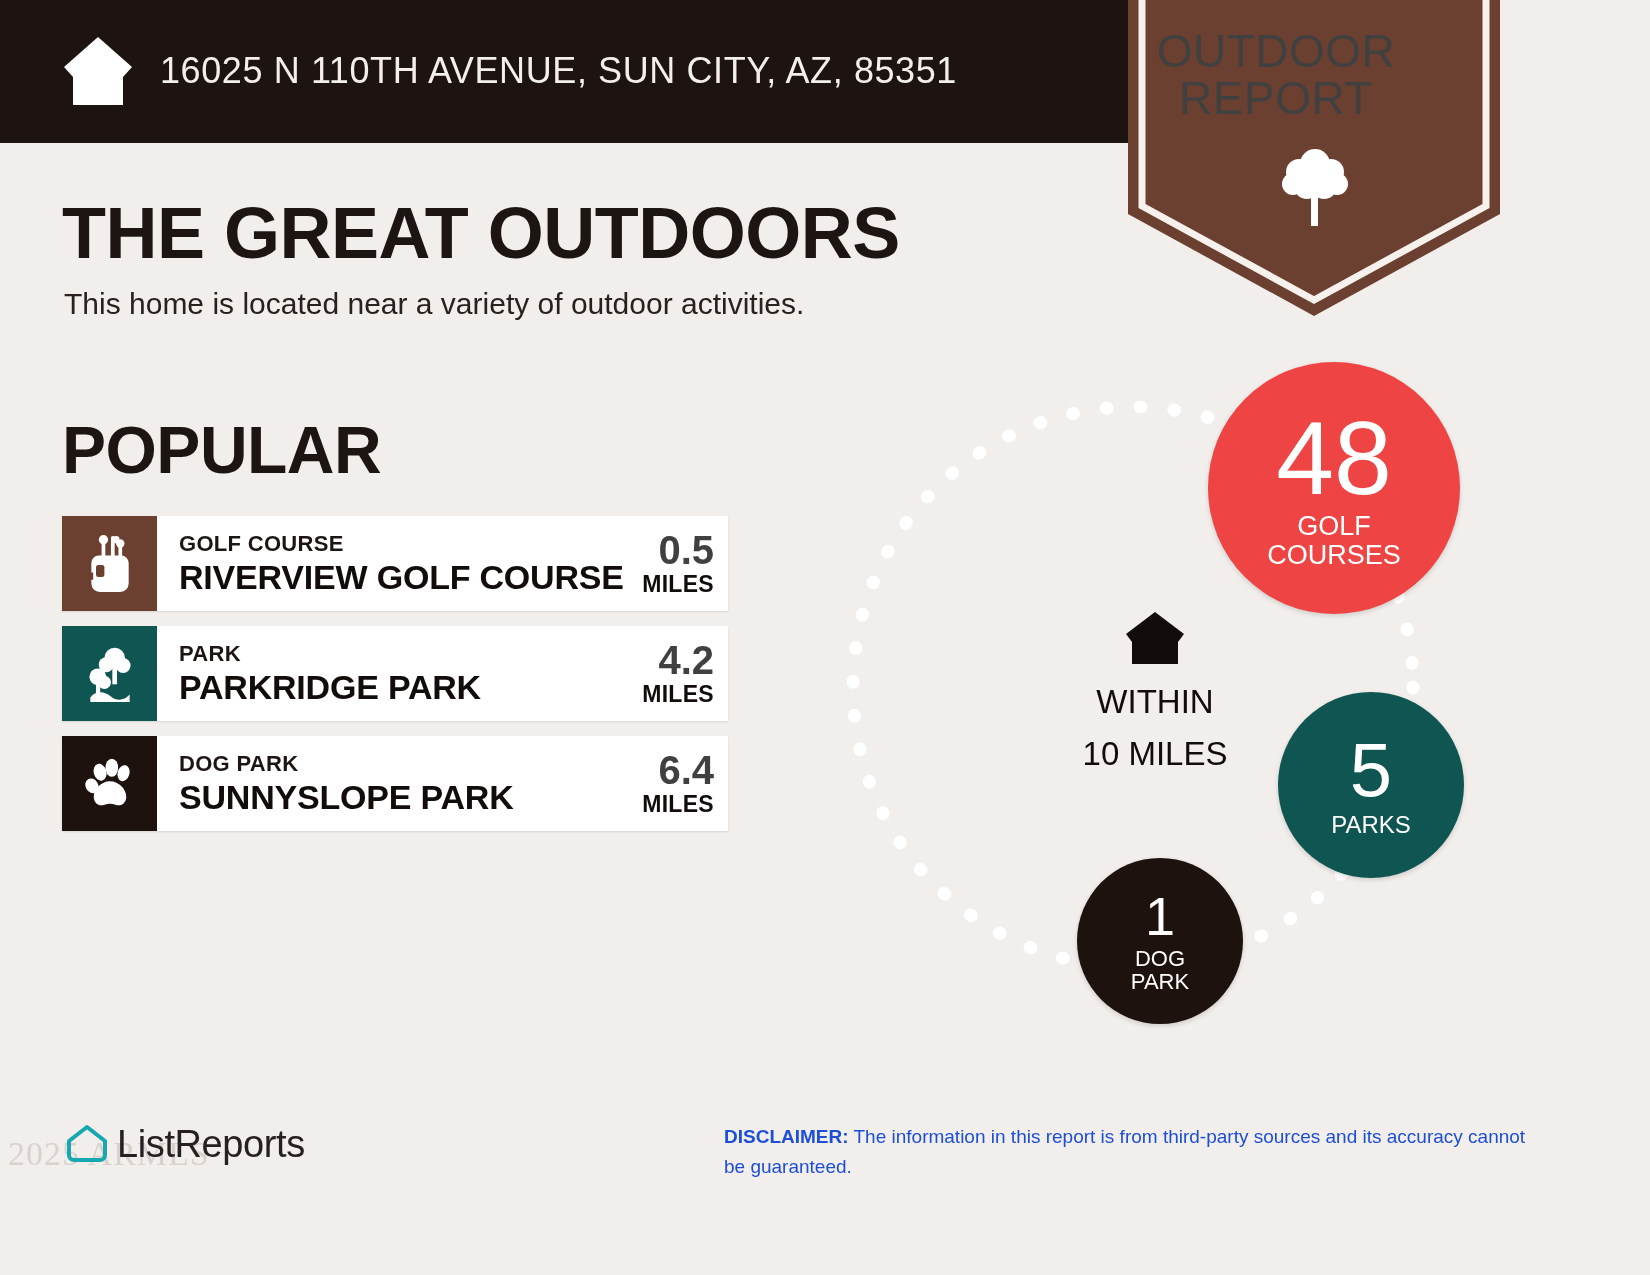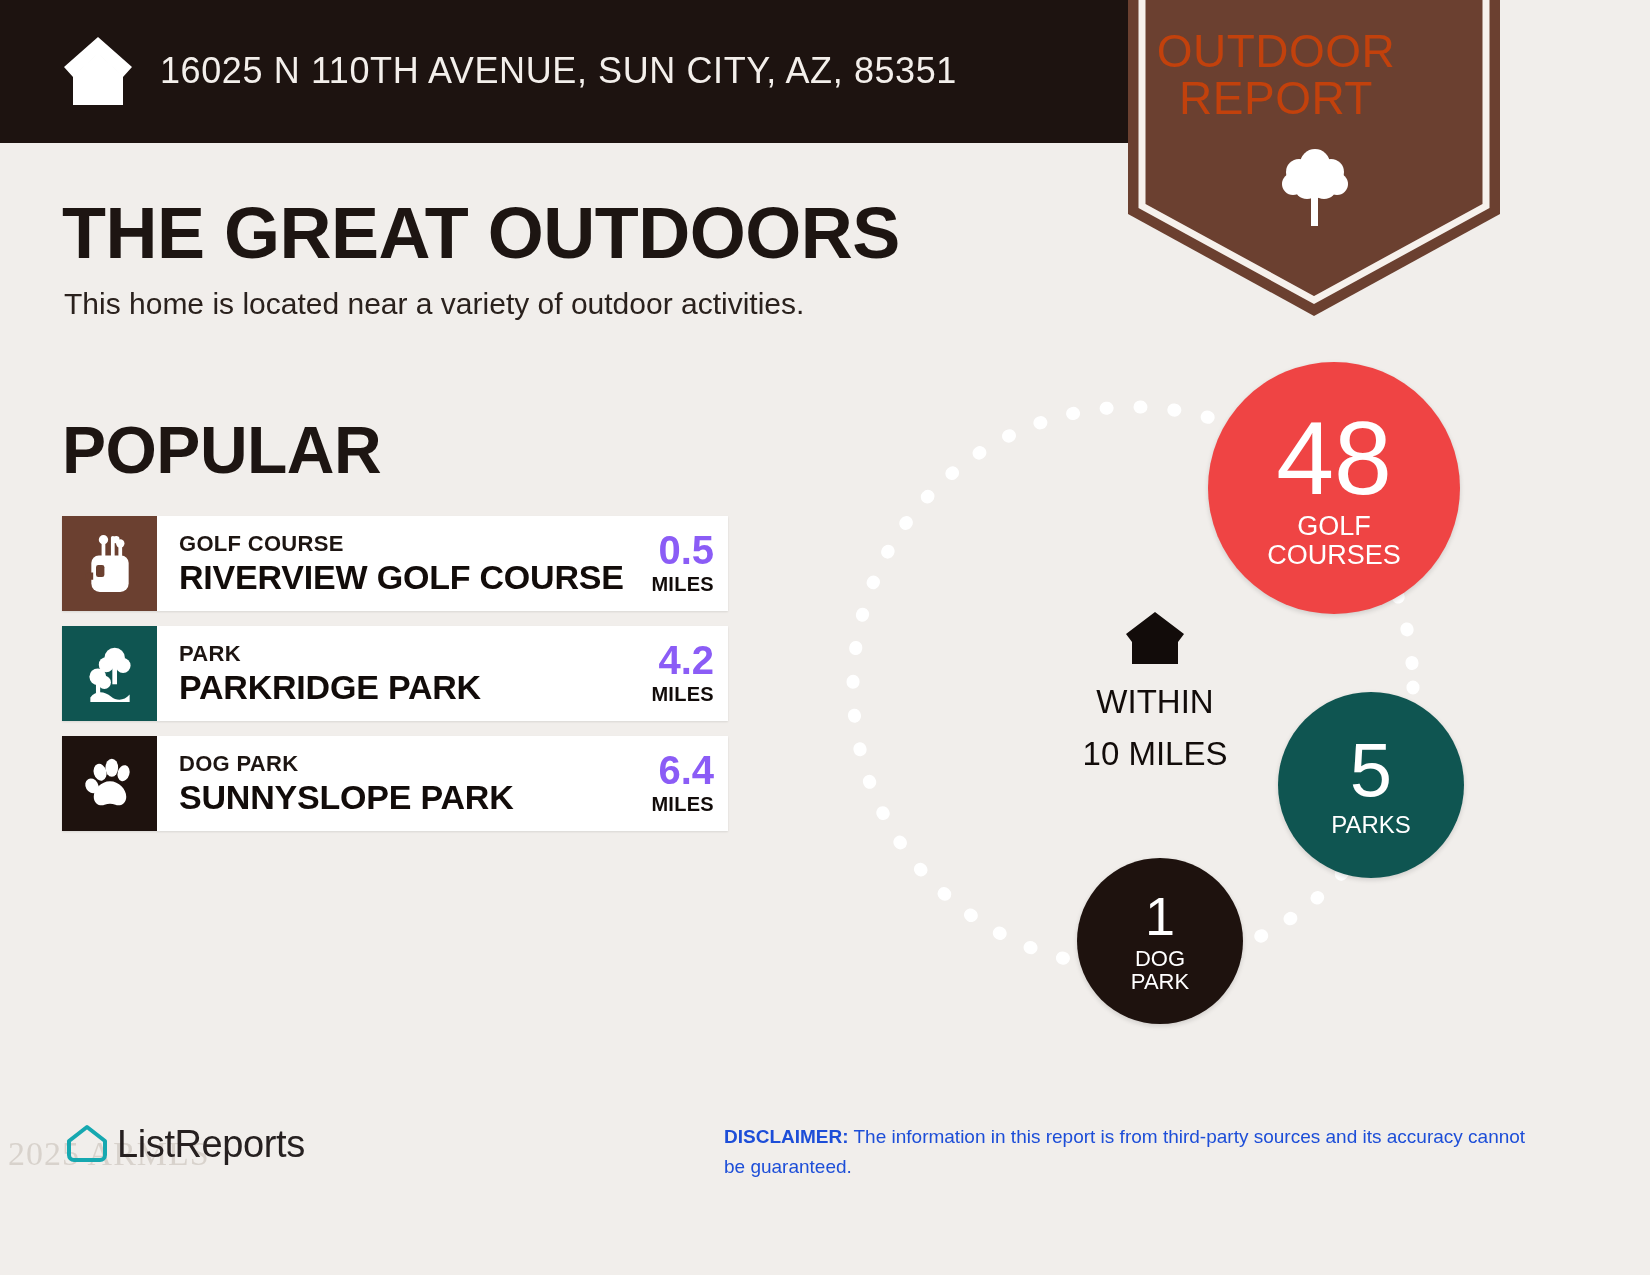--- a/index.html
+++ b/index.html
@@ -47,21 +47,21 @@
     position: absolute;
     left: 1128px; top: -14px;
     width: 372px; height: 330px;
     z-index: 3;
   }
   #badge-title {
     position: absolute;
     left: 0; top: 42px;
     width: 296px;
     text-align: center;
-    color: #c2410c;
+    color: #404040;
     font-size: 46px;
     font-weight: 400;
     line-height: 47px;
     letter-spacing: 0.5px;
     white-space: pre-line;
     z-index: 2;
   }
   #badge-tree-icon {
     position: absolute;
     left: 149px; top: 158px;
@@ -148,25 +148,25 @@
   .row-distance {
     display: flex;
     flex-direction: column;
     align-items: flex-end;
     justify-content: center;
     min-width: 86px;
   }
   .row-distance-value {
     font-size: 40px;
     font-weight: 700;
-    color: #8b5cf6;
+    color: #404040;
     line-height: 40px;
   }
   .row-distance-unit {
-    font-size: 20px;
+    font-size: 23px;
     font-weight: 700;
     color: #120c0a;
     letter-spacing: 0.3px;
     line-height: 28px;
   }
 
   
   #diagram {
     position: absolute;
     left: 800px; top: 330px;

